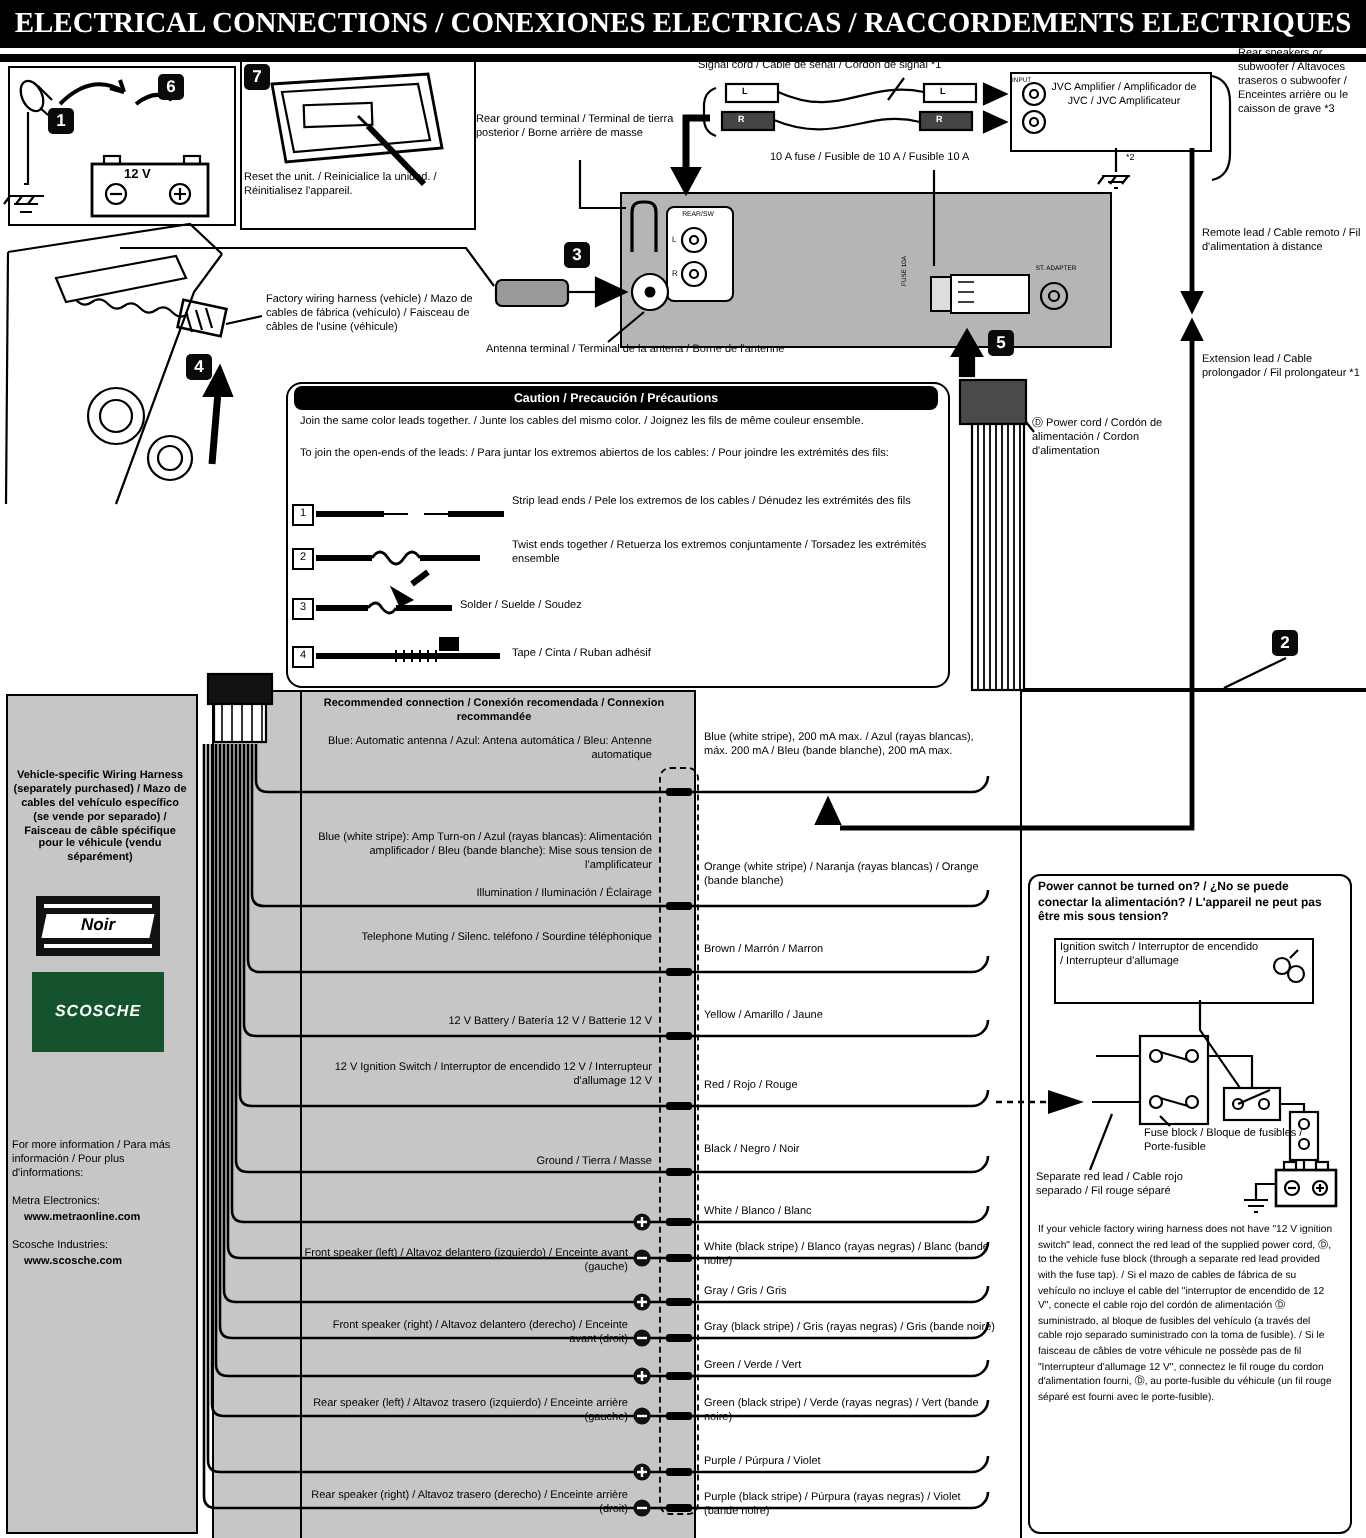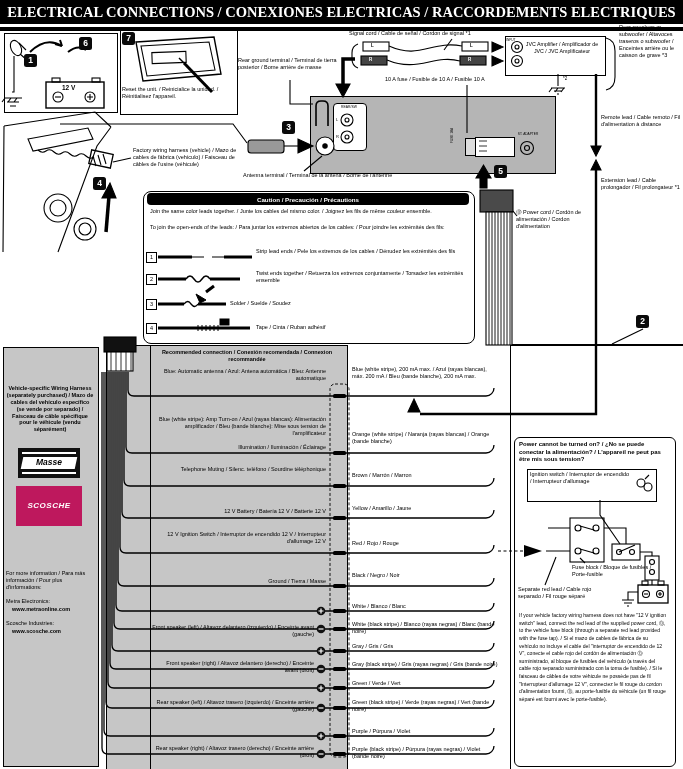--- a/index.html
+++ b/index.html
@@ -40,25 +40,25 @@
 <div class="abs" style="left:150px;top:345px;width:1px;height:424px;background:#000"></div>
 
 <div class="box" style="left:514px;top:437px;width:160px;height:328px;border-radius:6px;border-width:1.4px"></div>
 <div class="abs" style="left:527px;top:469px;width:128px;height:31px;background:#fff;border:1px solid #000"></div>
 
 <div class="abs" style="left:510px;top:344px;width:173px;height:2px;background:#000"></div>
 <div class="abs" style="left:510px;top:345px;width:1.4px;height:424px;background:#000"></div>
 
 <div class="abs" style="left:18px;top:448px;width:62px;height:30px;background:#111">
   <div class="abs" style="left:4px;top:9px;width:54px;height:12px;background:#fff;transform:skewX(-12deg)"></div>
-  <div class="abs" style="left:0;top:9px;width:62px;text-align:center;font-size:8.5px;font-weight:bold;font-style:italic;color:#000">Masse</div>
+  <div class="abs" style="left:0;top:9px;width:62px;text-align:center;font-size:8.5px;font-weight:bold;font-style:italic;color:#000">Noir</div>
   <div class="abs" style="left:4px;top:4px;width:54px;height:2px;background:#fff"></div>
   <div class="abs" style="left:4px;top:24px;width:54px;height:2px;background:#fff"></div>
 </div>
-<div class="abs" style="left:16px;top:486px;width:66px;height:40px;background:#be185d">
+<div class="abs" style="left:16px;top:486px;width:66px;height:40px;background:#14532d">
   <div class="abs" style="left:0;top:15px;width:66px;text-align:center;font-size:8px;font-weight:bold;font-style:italic;color:#fff;letter-spacing:.5px">SCOSCHE</div>
 </div>
 
 <svg width="683" height="769" viewBox="0 0 683 769">
   <g stroke="#000" fill="none" stroke-width="1.1">
 
     <ellipse cx="16" cy="48" rx="5" ry="8" transform="rotate(-25 16 48)"></ellipse>
     <path d="M20 54 L27 60 M19 43 L26 50"></path>
     <path d="M30 52 Q46 36 62 46" stroke-width="2"></path>
       <path d="M62 46 l-7 -2 m7 2 l-2 -6" stroke-width="2"></path>

